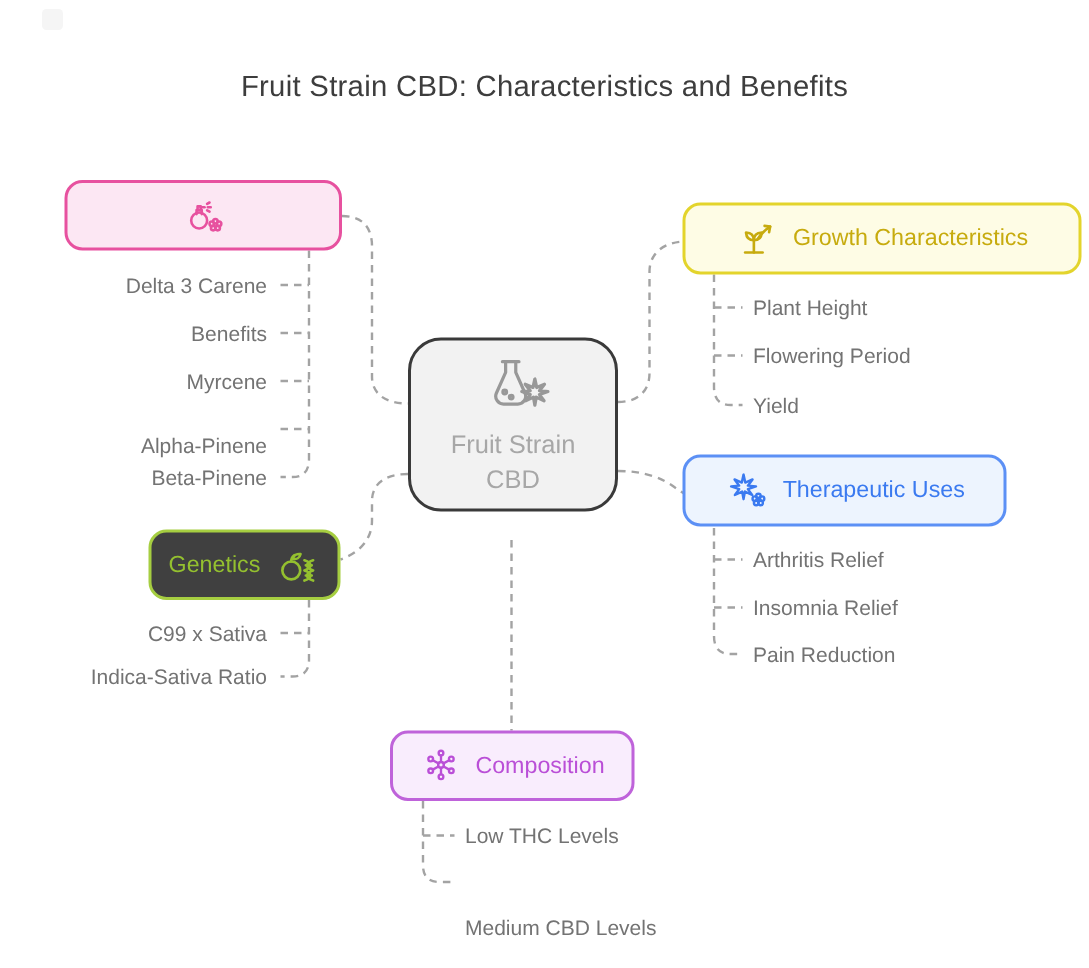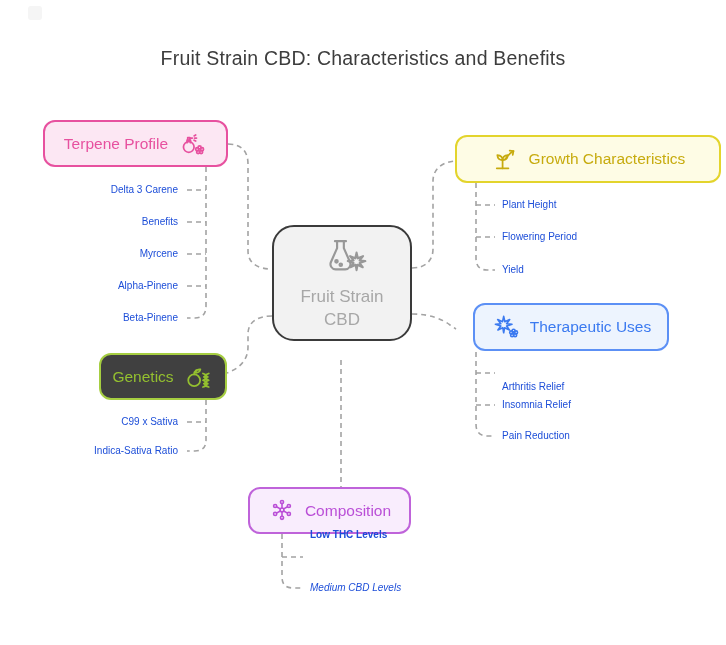--- a/index.html
+++ b/index.html
@@ -22,21 +22,21 @@
   .bicon{display:inline-flex;align-items:center;}
   .bicon svg{display:block;}
   .center-node{
     position:absolute;left:272px;top:225px;width:140px;height:116px;z-index:2;
     border:2px solid;border-radius:22px;box-sizing:border-box;
     display:flex;flex-direction:column;align-items:center;justify-content:center;gap:5px;
     font-size:17px;line-height:1.3;text-align:center;
   }
   .center-icon{display:inline-flex;}
   .item{
-    position:absolute;z-index:2;height:22px;line-height:22px;font-size:10px;color:#1d4ed8;white-space:nowrap;
+    position:absolute;z-index:2;height:22px;line-height:22px;font-size:14px;color:#737373;white-space:nowrap;
   }
   .item.l{right:548px;text-align:right;}
   .item.r{left:502px;}
   .item.c{left:310px;}
 </style>
 </head>
 <body style="background: rgb(255, 255, 255);">
 
 <div class="stage">
 
@@ -85,21 +85,20 @@
         <path d="M27.5,11.5 L26.7,15.2 L23.3,13.8 L25.5,16.6 L21.8,17 L25.5,18.3 L23.5,21 L26.9,19.4 L27.5,22.9 L28.1,19.4 L31.5,21 L29.5,18.3 L33.2,17 L29.5,16.6 L31.7,13.8 L28.3,15.2 Z"></path>
       </svg>
     </span>
     <div>
       <div>Fruit Strain</div>
       <div>CBD</div>
     </div>
   </div>
 
   <div class="branch-box" style="left: 43px; top: 120px; width: 185px; height: 47px; border-color: rgb(231, 81, 159); background: rgb(252, 231, 243); color: rgb(231, 81, 159);">
-    <span>Terpene Profile</span>
     <span class="bicon">
       <svg width="30" height="28" viewBox="0 0 26 24" fill="none" stroke="currentColor" stroke-width="1.5" stroke-linecap="round" stroke-linejoin="round">
         <circle cx="10.2" cy="14.6" r="4.6"></circle>
         <path d="M8.7,10.9 V8.6 h3 v2.3"></path>
         <path d="M9.3,8.6 V6.4 h1.8 V8.6"></path>
         <path d="M11.1,6.9 h2.2"></path>
         <path d="M14.8,5 l1.4,-0.8 M15.2,6.9 h1.7 M14.8,8.7 l1.4,0.8"></path>
         <circle cx="19.6" cy="15.0" r="1.3"></circle>
           <circle cx="21.7" cy="16.5" r="1.3"></circle>
           <circle cx="20.9" cy="19.0" r="1.3"></circle>
@@ -116,21 +115,21 @@
         <path d="M9.5,20 V12.8"></path>
         <path d="M9.5,13 C6.8,13 5.2,11.2 5,8.6 C7.9,8.8 9.5,10.5 9.5,13 Z"></path>
         <path d="M9.5,13 C12.2,13 13.8,11.2 14,8.6 C11.1,8.8 9.5,10.5 9.5,13 Z"></path>
         <path d="M11.5,12.5 C13.5,9.5 15.5,7.2 18.8,5.2"></path>
         <path d="M15.6,4.8 l3.2,0.4 l-0.6,3.2"></path>
       </svg>
     </span>
     <span>Growth Characteristics</span>
   </div>
 
-  <div class="branch-box" style="left: 455px; top: 303px; width: 196px; height: 48px; border-color: rgb(92, 144, 245); background: rgb(237, 244, 254); color: rgb(59, 122, 240); margin-left: 18px;">
+  <div class="branch-box" style="left: 455px; top: 303px; width: 216px; height: 48px; border-color: rgb(92, 144, 245); background: rgb(237, 244, 254); color: rgb(59, 122, 240);">
     <span class="bicon">
       <svg width="30" height="28" viewBox="0 0 26 24" fill="none" stroke="currentColor" stroke-width="1.4" stroke-linecap="round" stroke-linejoin="round">
         <path d="M11,2.8 L10,7.4 L5.8,5.6 L8.5,9.2 L3.8,9.6 L8.5,11.2 L6,14.6 L10.2,12.6 L11,17 L11.8,12.6 L16,14.6 L13.5,11.2 L18.2,9.6 L13.5,9.2 L16.2,5.6 L12,7.4 Z"></path>
         <circle cx="19.6" cy="15.2" r="1.3"></circle>
           <circle cx="21.7" cy="16.7" r="1.3"></circle>
           <circle cx="20.9" cy="19.2" r="1.3"></circle>
           <circle cx="18.3" cy="19.2" r="1.3"></circle>
           <circle cx="17.5" cy="16.7" r="1.3"></circle>
         <path d="M19.6,16.1 v2.4 M18.4,17.3 h2.4"></path>
       </svg>
@@ -145,49 +144,49 @@
         <circle cx="9.3" cy="14.8" r="5.1"></circle>
         <path d="M9.3,9.7 C9.2,8.2 9.8,7 11,6.1"></path>
         <path d="M10.2,8.3 C10.6,6.2 12.6,5.2 14.6,5.5 C14.2,7.6 12.2,8.6 10.2,8.3 Z"></path>
         <path d="M16.8,9 c4.6,1.5 4.6,4.3 0,5.8 c4.6,1.5 4.6,4.3 0,5.8"></path>
         <path d="M21.8,9 c-4.6,1.5 -4.6,4.3 0,5.8 c-4.6,1.5 -4.6,4.3 0,5.8"></path>
         <path d="M17.6,11.9 h3.4 M17.6,17.7 h3.4"></path>
       </svg>
     </span>
   </div>
 
-  <div class="branch-box" style="left: 248px; top: 487px; width: 163px; height: 47px; border-color: rgb(191, 99, 218); background: rgb(249, 237, 253); color: rgb(186, 79, 215);">
+  <div class="branch-box" style="left: 260px; top: 487px; width: 163px; height: 47px; border-color: rgb(191, 99, 218); background: rgb(249, 237, 253); color: rgb(186, 79, 215);">
     <span class="bicon">
       <svg width="28" height="27" viewBox="0 0 24 24" fill="none" stroke="currentColor" stroke-width="1.4" stroke-linecap="round" stroke-linejoin="round">
         <circle cx="12" cy="11.5" r="1.7"></circle>
         <path d="M12,9.8 V5.9 M13.5,10.6 L16.9,8.7 M13.5,12.4 L16.9,14.3 M12,13.2 V17.1 M10.5,12.4 L7.1,14.3 M10.5,10.6 L7.1,8.7"></path>
         <circle cx="12" cy="4.5" r="1.4"></circle>
           <circle cx="18.1" cy="8" r="1.4"></circle>
           <circle cx="18.1" cy="15" r="1.4"></circle>
           <circle cx="12" cy="18.5" r="1.4"></circle>
           <circle cx="5.9" cy="15" r="1.4"></circle>
           <circle cx="5.9" cy="8" r="1.4"></circle>
       </svg>
     </span>
     <span>Composition</span>
   </div>
 
   <div class="item l" style="top:179px;">Delta 3 Carene</div>
   <div class="item l" style="top:211px;">Benefits</div>
   <div class="item l" style="top:243px;">Myrcene</div>
-  <div class="item l" style="top:275px;">Alpha-Pinene</div>
+  <div class="item l" style="top:286px;">Alpha-Pinene</div>
   <div class="item l" style="top:307px;">Beta-Pinene</div>
 
   <div class="item r" style="top:194px;">Plant Height</div>
   <div class="item r" style="top:226px;">Flowering Period</div>
   <div class="item r" style="top:259px;">Yield</div>
 
-  <div class="item r" style="top:362px;margin-top:14px;">Arthritis Relief</div>
+  <div class="item r" style="top:362px;">Arthritis Relief</div>
   <div class="item r" style="top:425px;">Pain Reduction</div>
   <div class="item r" style="top:394px;">Insomnia Relief</div>
 
   <div class="item l" style="top:411px;">C99 x Sativa</div>
   <div class="item l" style="top:440px;margin-left:17px;">Indica-Sativa Ratio</div>
 
-  <div class="item c" style="top:524px;font-weight:bold;">Low THC Levels</div>
-  <div class="item c" style="top:577px;font-style:italic;">Medium CBD Levels</div>
+  <div class="item c" style="top:546px;">Low THC Levels</div>
+  <div class="item c" style="top:607px;">Medium CBD Levels</div>
 
 </div>
 
 </body></html>

